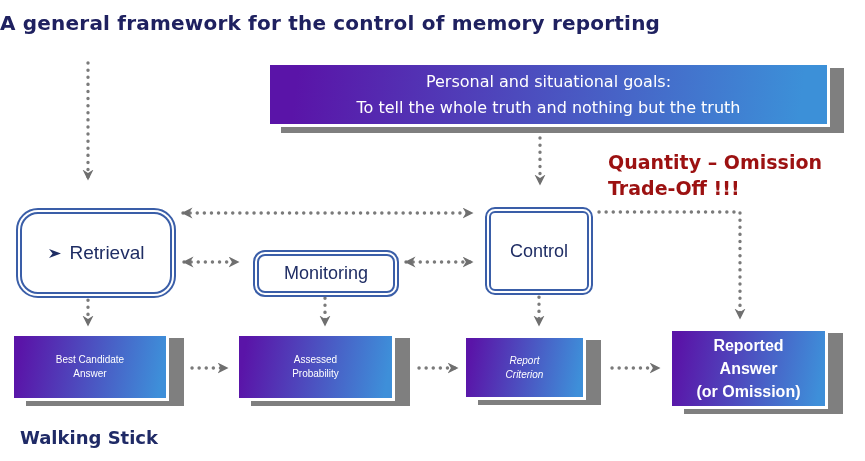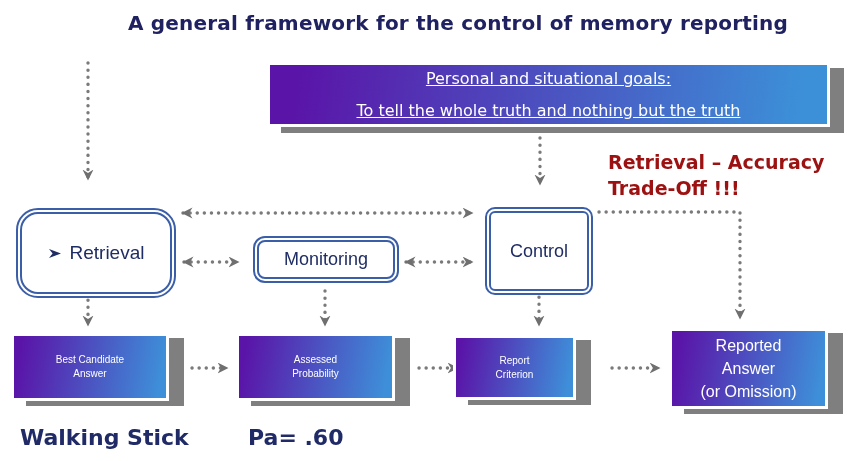--- a/index.html
+++ b/index.html
@@ -2,75 +2,74 @@
 <html><head>
 <meta charset="utf-8">
 <style>
   html,body { margin:0; padding:0; background:#fff; }
   .stage {
     position:relative; width:865px; height:461px; background:#ffffff;
     overflow:hidden; font-family:"Liberation Sans", sans-serif;
   }
 
   .title {
-    position:absolute; top:11px; left:0; width:788px; text-align:right;
+    position:absolute; top:11px; left:0; width:788px; text-align:left;
     font-family:"DejaVu Sans", sans-serif; font-weight:bold; font-size:20px;
     color:#1f2160; letter-spacing:0.2px;
   }
 
   .arrows { position:absolute; left:0; top:0; width:865px; height:461px; }
   .dotted {
     fill:none; stroke:#7a7a7a; stroke-width:3.4;
     stroke-dasharray:0.1 7; stroke-linecap:round;
   }
 
   
   .grad {
     position:absolute; color:#fff; border:3px solid #ffffff;
     background:linear-gradient(97deg, #5a14a8 5%, #3c90d8 95%);
     display:flex; flex-direction:column; justify-content:center;
     text-align:center; white-space:pre-line;
   }
   .goals {
     left:267px; top:62px; width:557px; height:59px;
-    font-family:"DejaVu Sans", sans-serif; font-size:16px; line-height:32px;
+    font-family:"DejaVu Sans", sans-serif; font-size:16px; line-height:26px;
     box-shadow:14px 6px 0 #7f7f7f;
-    text-decoration:underline;
   }
   .out {
     background:linear-gradient(100deg, #5a14a8 5%, #3e8fd9 95%);
     box-shadow:15px 5px 0 #7f7f7f;
     font-size:10px; line-height:1.4;
   }
   .best     { left:11px;  top:333px; width:152px; height:62px; }
   .assessed { left:236px; top:333px; width:153px; height:62px; }
-  .report   { left:453px; top:335px; width:117px; height:59px; }
-  .reported { left:669px; top:328px; width:153px; height:75px; font-size:16px; line-height:1.45; }
+  .report   { left:463px; top:335px; width:117px; height:59px;font-style:italic; }
+  .reported { left:669px; top:328px; width:153px; height:75px; font-size:16px; line-height:1.45;font-weight:bold; }
 
   .note {
     position:absolute; left:608px; top:149px;
     font-family:"DejaVu Sans", sans-serif; font-weight:bold; font-size:19px;
     line-height:26px; color:#9c1111; white-space:pre-line;
   }
 
   
   .node {
     position:absolute; background:#fff; border:6px double #3a5ea8;
     color:#1f2d64; display:flex; align-items:center; justify-content:center;
     font-size:18px;
     margin-top:12px;
   }
   .retrieval  { left:16px;  top:196px; width:148px; height:78px; border-radius:22px; font-size:19px; }
   .retrieval .bullet { margin-right:8px; display:inline-flex; }
-  .monitoring { left:253px; top:224px; width:134px; height:35px; border-radius:12px; }
+  .monitoring { left:253px; top:238px; width:134px; height:35px; border-radius:12px; }
   .control    { left:485px; top:195px; width:96px;  height:76px; border-radius:10px; }
 
   .example {
     position:absolute; font-family:"DejaVu Sans", sans-serif; font-weight:bold;
-    font-size:22px; line-height:22px; color:#1f2a66;
+    font-size:18px; line-height:22px; color:#1f2a66;
   }
   .ex-walking  { left:20px;  top:427px; }
   .ex-pa       { left:248px; top:427px; }
   .ex-prc      { left:480px; top:427px; }
   .ex-dontknow { left:676px; top:427px;margin-top:44px; }
   .squiggle {
     text-decoration-line:underline; text-decoration-style:wavy;
     text-decoration-color:#e03020; text-decoration-thickness:1px;
     text-underline-offset:3px;
   }
@@ -100,21 +99,21 @@
     <path class="dotted" d="M192 368 H227" marker-end="url(#ah)"></path>
     <path class="dotted" d="M419 368 H457" marker-end="url(#ah)"></path>
     <path class="dotted" d="M612 368 H659" marker-end="url(#ah)"></path>
   </svg>
 
   <div class="grad goals">
     <div>Personal and situational goals:
 To tell the whole truth and nothing but the truth</div>
   </div>
 
-  <div class="note">Retrieval – Accuracy
+  <div class="note">Quantity – Omission
 Trade-Off !!!</div>
 
   <div class="node retrieval">
     <span class="bullet">
       <svg width="14" height="13" viewBox="0 0 14 13">
           <path d="M1 2 L13 6.5 L1 11 L4.6 6.5 Z" fill="#1f2d64"></path>
         </svg>
     </span>
     <span>Retrieval</span>
   </div>
@@ -131,16 +130,15 @@
 Answer</div>
   <div class="grad out assessed">Assessed
 Probability</div>
   <div class="grad out report">Report
 Criterion</div>
   <div class="grad out reported">Reported
 Answer
 (or Omission)</div>
 
   <div class="example ex-walking">Walking Stick</div>
-  <div class="example ex-pa">Pa= .60</div>
   <div class="example ex-dontknow">“Don’t Know”</div>
 
 </div>
 
 </body></html>

